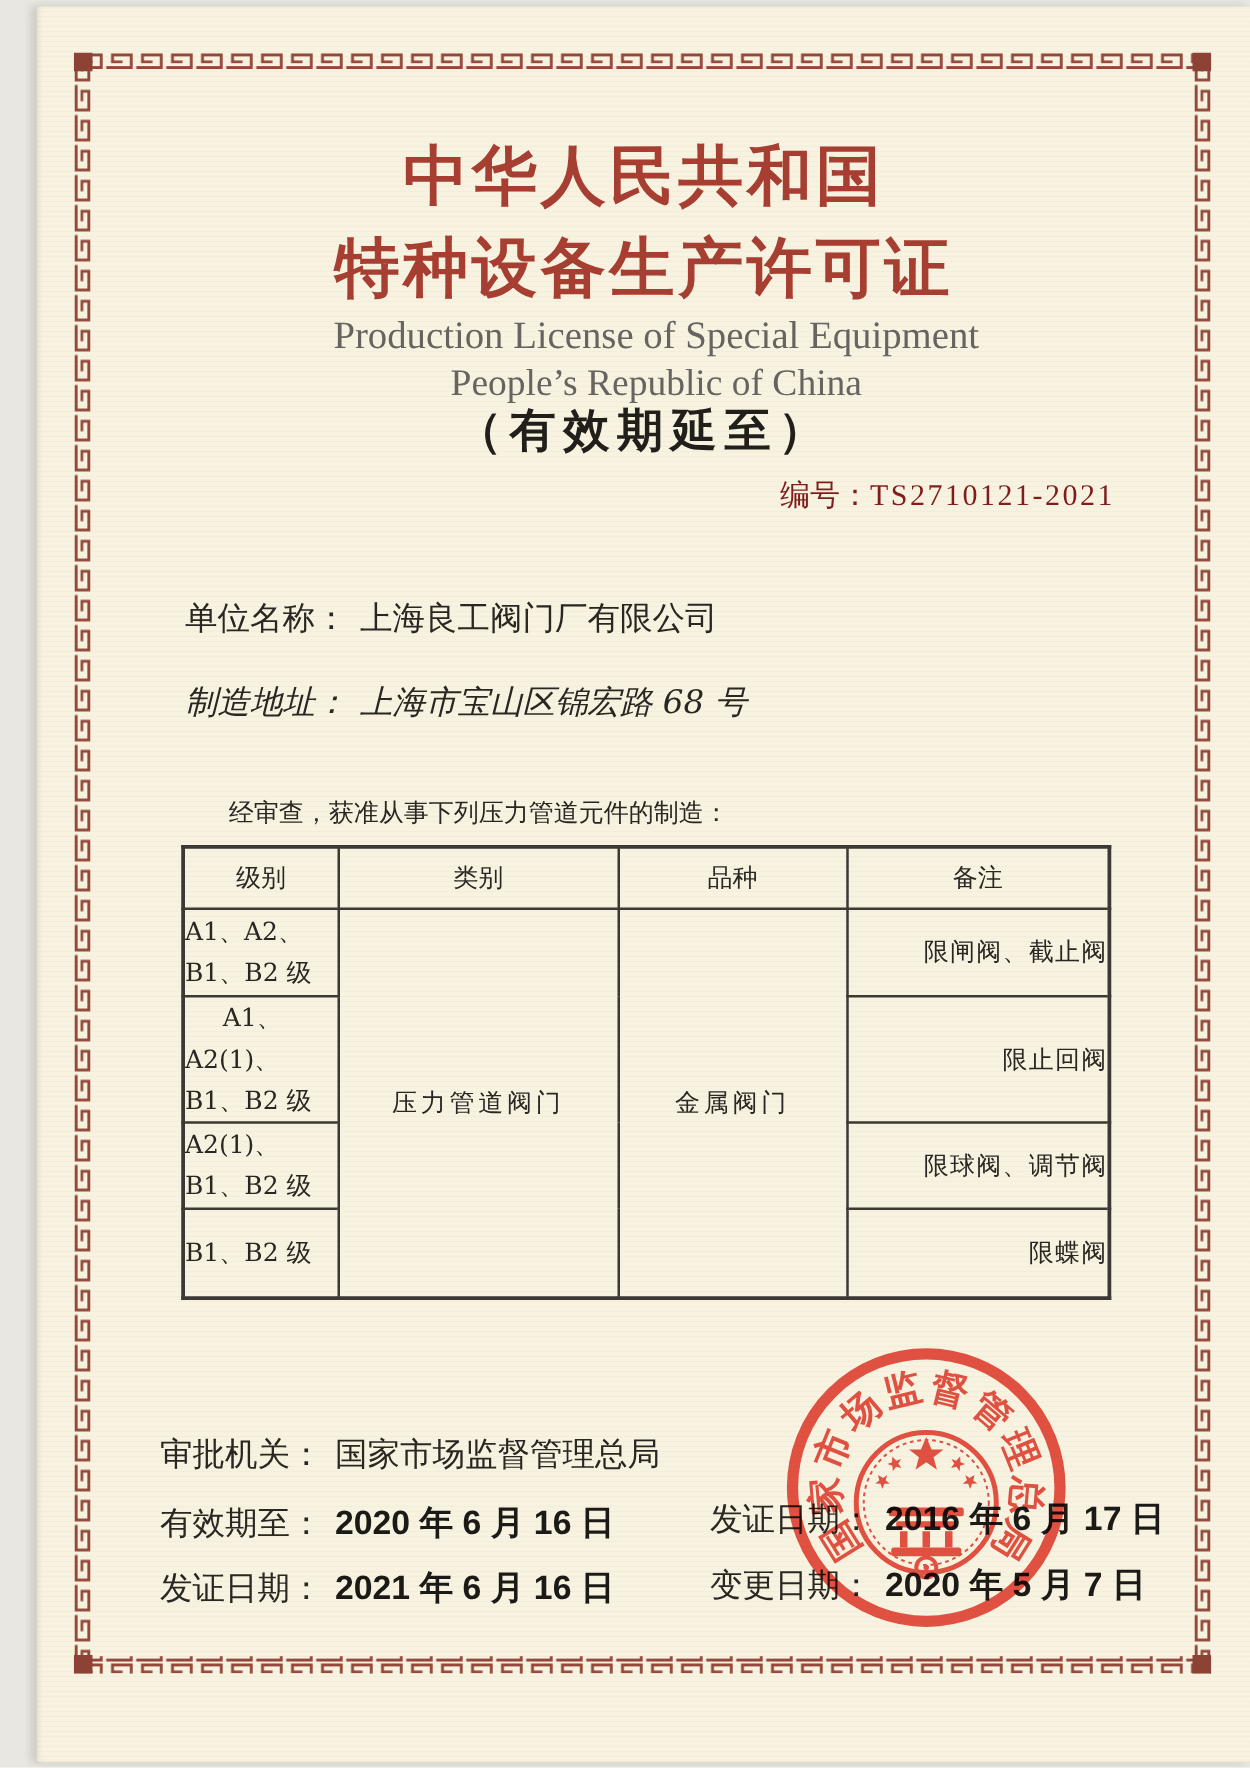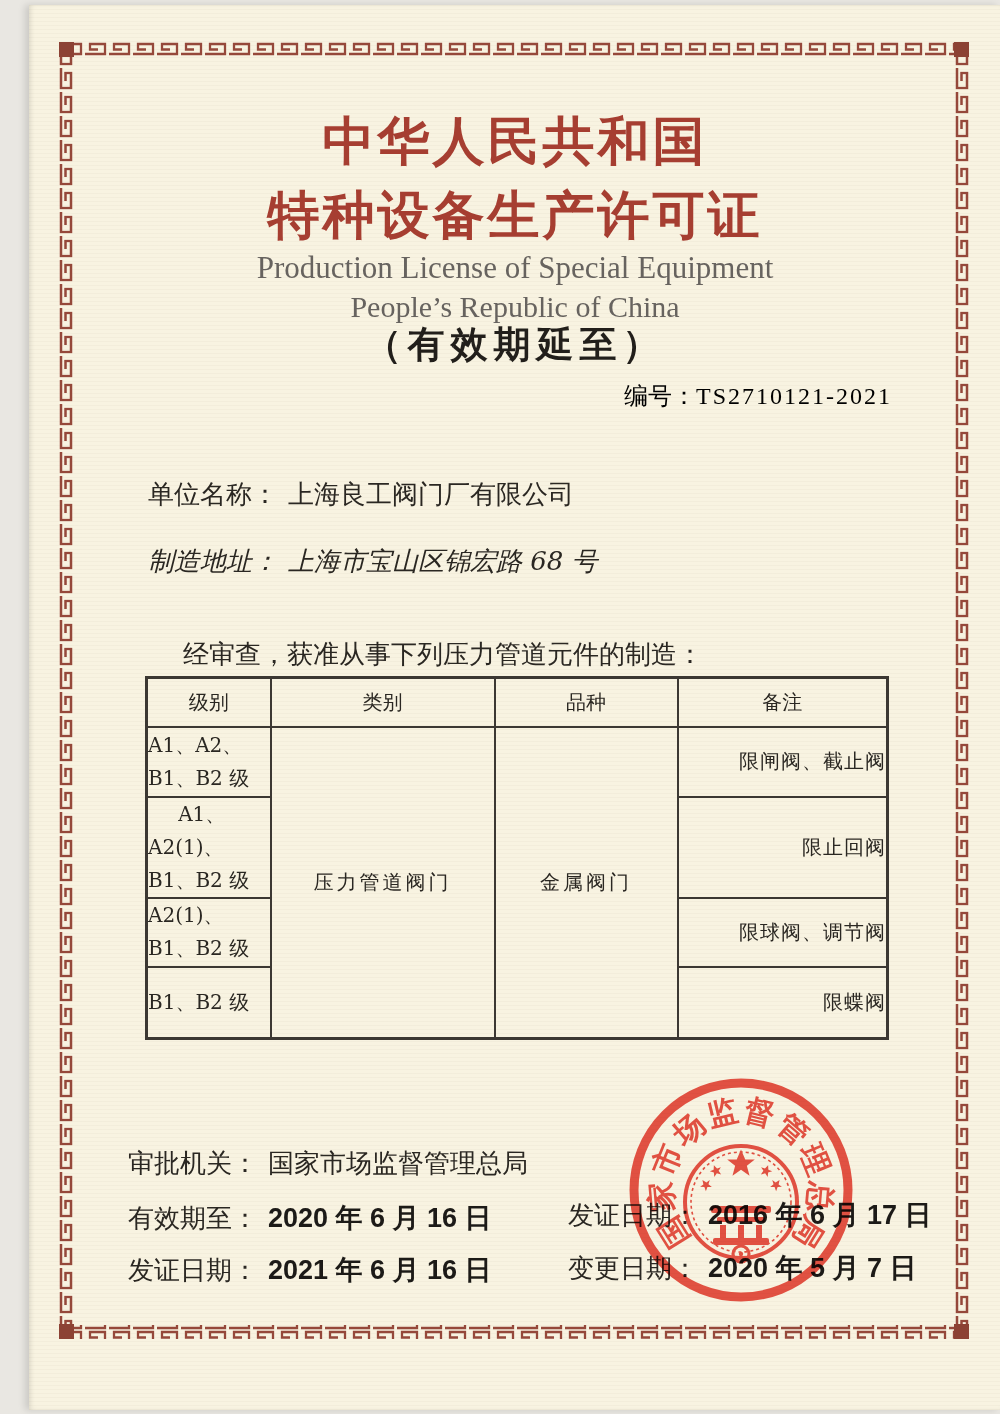--- a/index.html
+++ b/index.html
@@ -16,28 +16,28 @@
       repeating-linear-gradient(180deg, rgba(125,112,85,0.045) 0px, rgba(125,112,85,0.045) 1px, rgba(0,0,0,0) 1px, rgba(0,0,0,0) 4px),
       #f8f3e1;
     box-shadow:-4px 0 7px rgba(0,0,0,0.13), inset 3px 0 6px -3px rgba(0,0,0,0.18);
   }
   .abs{position:absolute;}
   .center{left:62px;width:906px;text-align:center;}
   .zh{font-family:"DejaVu Serif", serif;}
   .title-zh{
     font-weight:700;color:#a63e31;font-size:52px;line-height:62px;letter-spacing:3px;
   }
-  .title-en{color:#67635f;font-family:"Liberation Serif", serif;}
+  .title-en{color:#67635f;font-family:"Liberation Serif", serif;padding-left:10px;}
   .subtitle{color:#221f1b;font-size:37px;font-weight:600;letter-spacing:6px;}
-  .serial{font-size:24px;color:#000000;}
+  .serial{font-size:24px;color:#7f1d1d;}
   .serial .val{font-family:"Liberation Serif", serif;letter-spacing:2px;}
   .field{font-size:26px;color:#2a2722;white-space:nowrap;}
   .field .lbl{margin-right:10px;}
   .field .date{font-family:"Liberation Sans", sans-serif;font-size:27px;color:#1c1a17;font-weight:bold;}
-  .intro{font-size:26px;color:#2a2722;}
+  .intro{font-size:20px;color:#2a2722;}
   table.lic{
     border-collapse:collapse;table-layout:fixed;
     border:3px solid #3c3833;
   }
   table.lic td, table.lic th{
     border:2px solid #3c3833;
     font-weight:normal;color:#2a2722;font-size:20px;
     padding:0;vertical-align:middle;
   }
   th.hdr{font-size:25px;text-align:center;}

